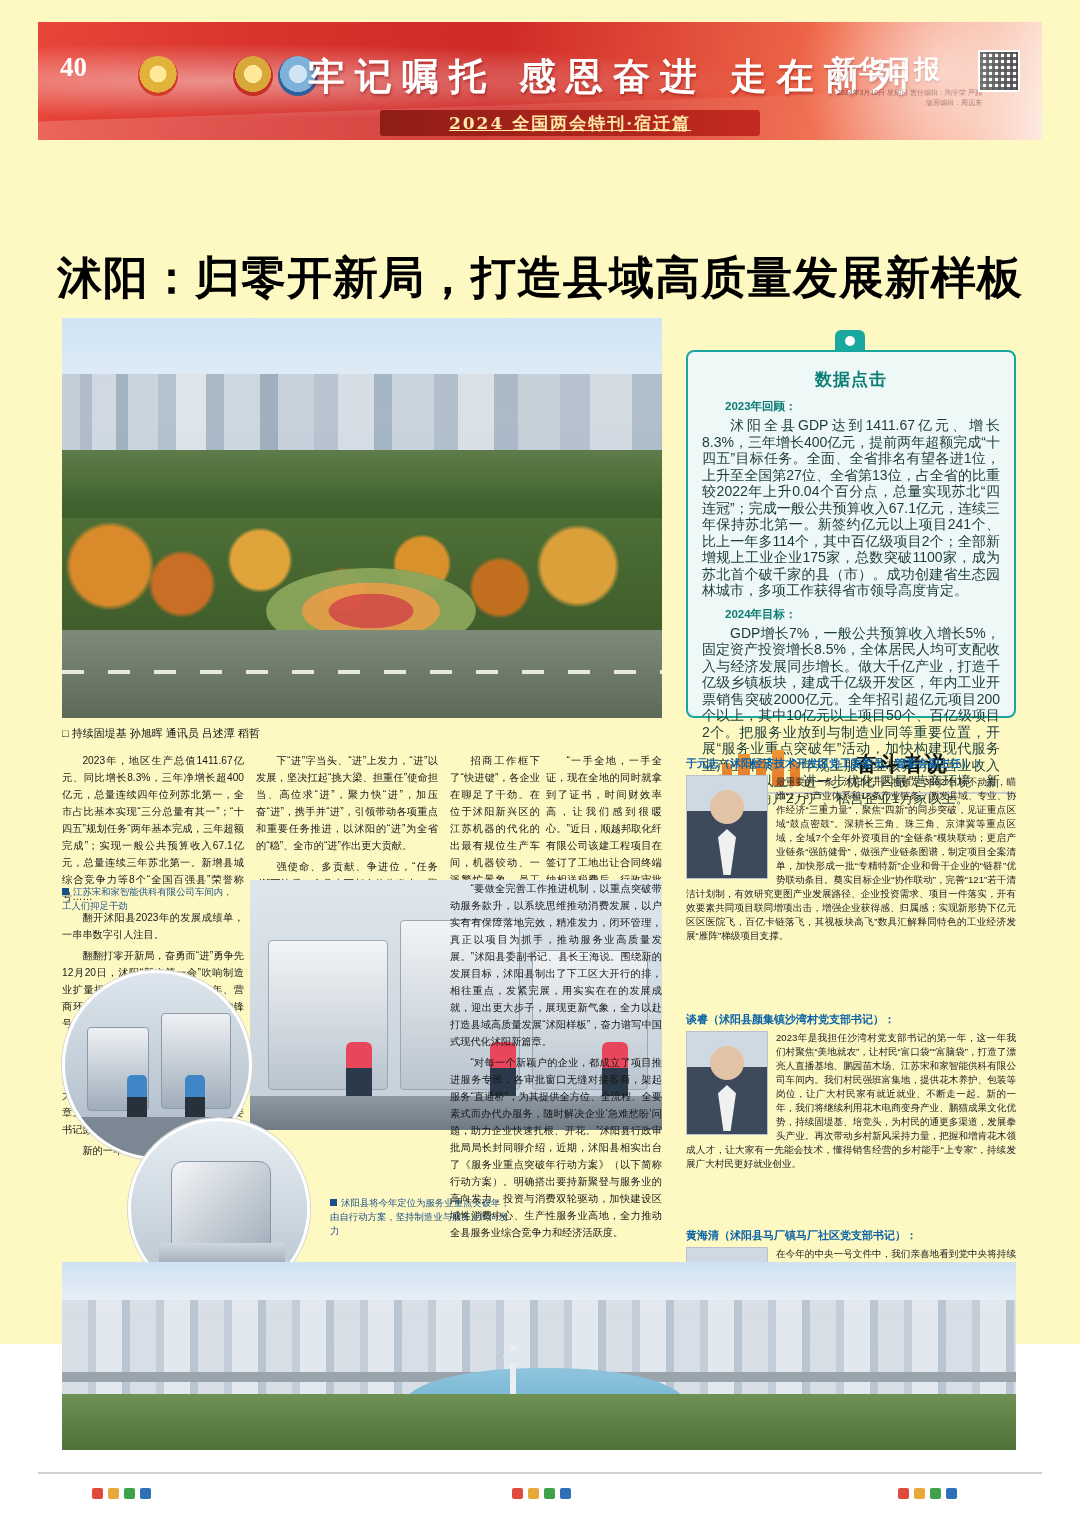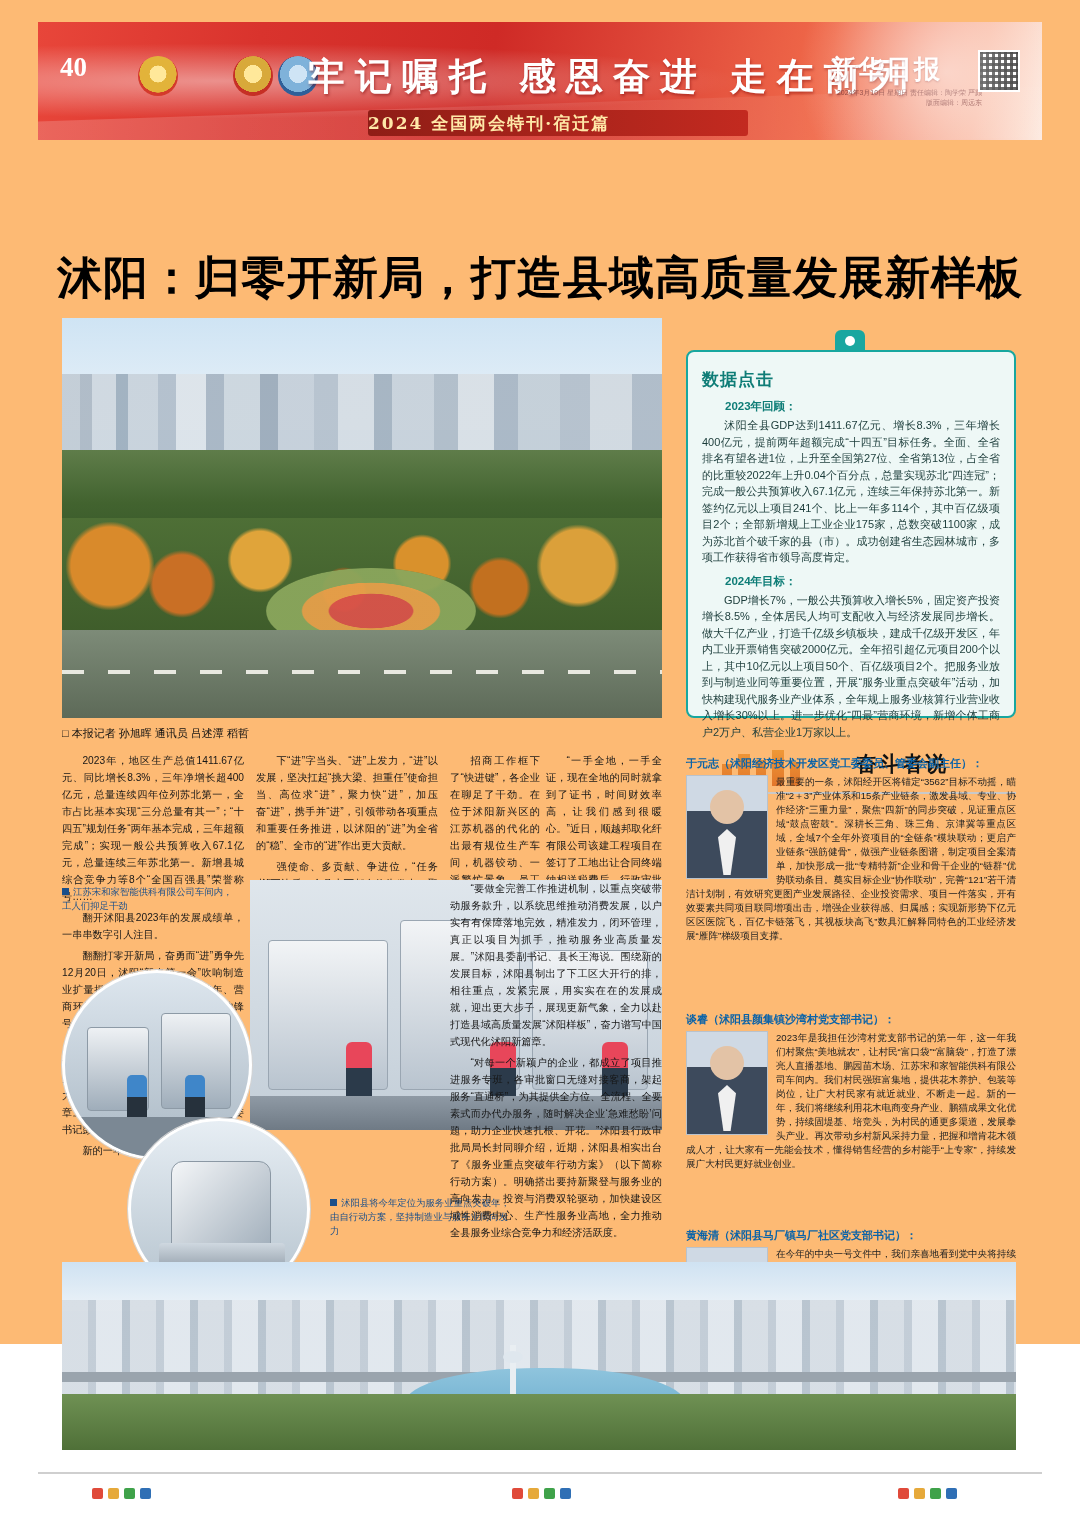--- a/index.html
+++ b/index.html
@@ -7,21 +7,21 @@
   body {
     width:1080px; height:1524px;
     background:#ffffff;
     font-family:"Liberation Sans", sans-serif;
     color:#111;
     position:relative;
     overflow:hidden;
   }
   .page {
     position:absolute; left:0; top:0; width:1080px; height:1344px;
-    background:#fdba74;
+    background:#fef9c3;
   }
 
   
   .masthead {
     position:absolute; left:38px; top:22px; width:1004px; height:118px;
     background:
       radial-gradient(ellipse at 18% 50%, rgba(255,255,255,0.45) 0%, rgba(255,255,255,0) 45%),
       linear-gradient(100deg,#e8463a 0%,#d9332d 22%,#cf2a26 45%,#e04a3a 62%,#f06a4a 78%,#f9b39a 93%,#fde9de 100%);
     overflow:hidden;
   }
@@ -53,26 +53,27 @@
     color:#ffffff;
     font-family:"DejaVu Serif", serif;
     font-weight:bold;
     font-size:37px;
     letter-spacing:10px;
     text-align:center;
     text-shadow:1px 2px 3px rgba(120,0,0,.45);
     white-space:nowrap;
   }
   .mh-sub {
-    position:absolute; left:330px; top:88px; width:380px; height:26px;
+    position:absolute; left:342px; top:88px; width:380px; height:26px;
     background:linear-gradient(90deg,#8f1d16,#c32a20);
     color:#ffe9a8; font-size:17px; font-weight:bold;
-    letter-spacing:2px; line-height:26px;
+    letter-spacing:2px; text-align:center; line-height:26px;
     border-radius:3px;
     font-family:"DejaVu Serif", serif;
+    text-decoration:underline;
   }
   .mh-paper {
     position:absolute; right:100px; top:30px;
     color:#ffffff; font-size:26px; font-weight:bold;
     font-family:"DejaVu Serif", serif;
     letter-spacing:2px;
     text-shadow:0 1px 2px rgba(120,0,0,.5);
   }
   .mh-meta {
     position:absolute; right:60px; top:66px; width:150px;
@@ -157,25 +158,25 @@
   .databox-tab:after{
     content:""; position:absolute; left:10px; top:6px; width:10px; height:10px;
     border-radius:50%; background:#fff;
   }
   .databox {
     position:absolute; left:686px; top:350px; width:330px; height:368px;
     background:#eef8f6; border:2px solid #17a79f; border-radius:8px;
     padding:10px 14px;
   }
   .db-title{
-    font-weight:bold; font-size:17px; color:#0f7d77;
+    text-align:center; font-weight:bold; font-size:17px; color:#0f7d77;
     margin:6px 0 8px; font-family:"DejaVu Serif", serif; letter-spacing:1px;
   }
   .db-h{ font-weight:bold; font-size:11.5px; color:#0f7d77; margin:8px 0 3px; text-indent:2em;}
-  .db-p{ font-size:11px; line-height:16.5px; color:#1a3b39; text-indent:2em; text-align:justify;}
+  .db-p{ font-size:14px; line-height:16.5px; color:#1a3b39; text-indent:2em; text-align:justify;}
 
   
   .sp-head{
     position:absolute; left:686px; top:738px; width:330px; height:52px;
   }
   .sp-head .icon{
     position:absolute; left:30px; top:4px; width:90px; height:44px;
     background:
       linear-gradient(180deg,#f2a03a,#e2762a) ;
     -webkit-mask:
@@ -388,21 +389,21 @@
     <div class="sp-photo"></div>
     <div class="sp-text">2023年是我担任沙湾村党支部书记的第一年，这一年我们村聚焦“美地就农”，让村民“富口袋”“富脑袋”，打造了漂亮人直播基地、鹏园苗木场、江苏宋和家智能供科有限公司车间内。我们村民强班富集地，提供花木养护、包装等岗位，让广大村民家有就近就业、不断走一起。新的一年，我们将继续利用花木电商变身产业、鹏猫成果文化优势，持续固堤基、培竞头，为村民的通更多渠道，发展拳头产业。再次带动乡村新风采持力量，把握和增肯花木领成人才，让大家有一先能会技术，懂得销售经营的乡村能手“上专家”，持续发展广大村民更好就业创业。</div>
   </div>
 
   <div class="speaker" style="top:1228px;">
     <div class="sp-name">黄海清（沭阳县马厂镇马厂社区党支部书记）：</div>
     <div class="sp-photo"></div>
     <div class="sp-text">在今年的中央一号文件中，我们亲喜地看到党中央将持续督进农村群风基层的人文，这专题是我作为村治理水平提高了百尺，新的一年，我们将力谋实力发展红白理事会的健康热理，积极落导依事活动、文明活通、厚养系葬，提高村民的日益富裕新态度建设，进一步加强对推动乡村振兴、改事简办方面的作为，继续进一步在业上门为农民增收保事等提供事务性业务，我们也继续依靠在法理民群加强照相性充实，让人诚诚条新风吹进千家万户，真正让群众看得见乡风能变化、感受到乡风新文明。</div>
   </div>
 
-  <div class="byline">□  本报记者  孙旭晖  通讯员  吕述潭  稻哲</div>
+  <div class="byline">□  持续固堤基  孙旭晖  通讯员  吕述潭  稻哲</div>
 
   <div class="col colA">
     <p>2023年，地区生产总值1411.67亿元、同比增长8.3%，三年净增长超400亿元，总量连续四年位列苏北第一，全市占比基本实现“三分总量有其一”；“十四五”规划任务“两年基本完成，三年超额完成”；实现一般公共预算收入67.1亿元，总量连续三年苏北第一。新增县城综合竞争力等8个“全国百强县”荣誉称号……</p>
     <p>翻开沭阳县2023年的发展成绩单，一串串数字引人注目。</p>
     <p>翻翻打零开新局，奋勇而“进”勇争先12月20日，沭阳“新春第一会”吹响制造业扩量提质年、服务业重点突破年、营商环境持续增效年“三个年”建设的冲锋号。</p>
     <p>“始终坚定自觉地牢记嘱托、感恩奋进、走在前列，抢抓机遇、乘势而上，全面推进中国式现代化沭阳新实践，奋力谱写‘强富美高’新沭阳现代化建设新篇章。”沭阳县委书记、沭阳经开发区工委书记彭伟说。</p>
     <p>新的一年，沭阳全县上上</p>
   </div>
 
   <div class="col colB">

